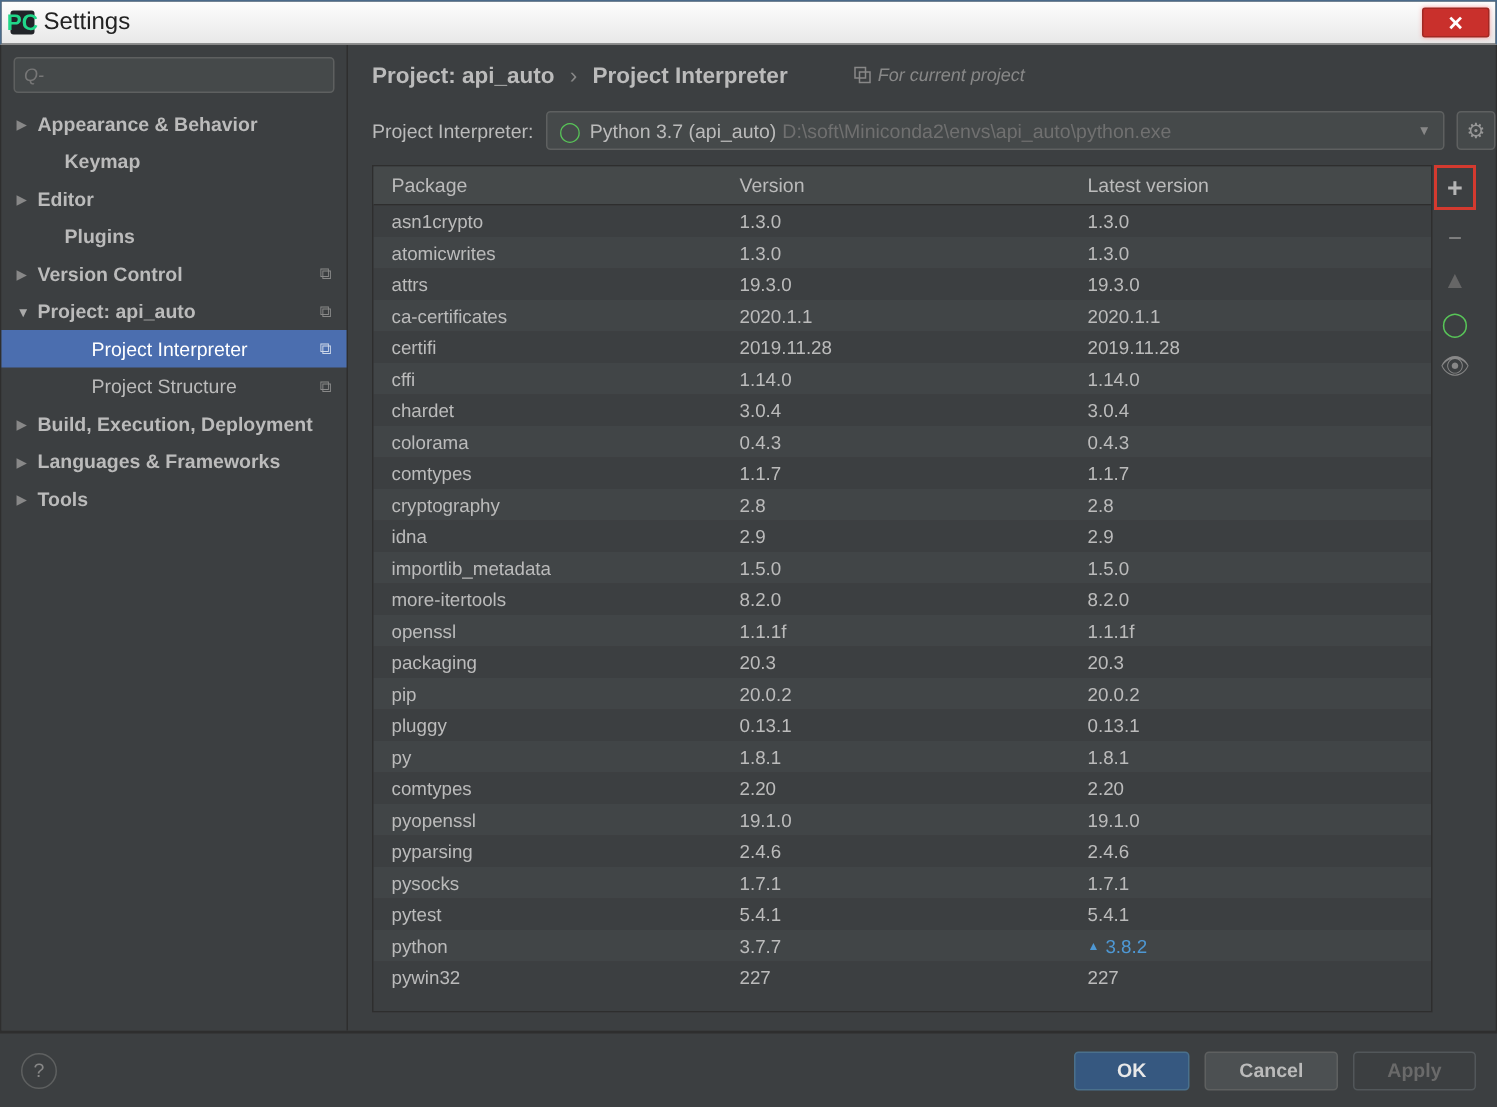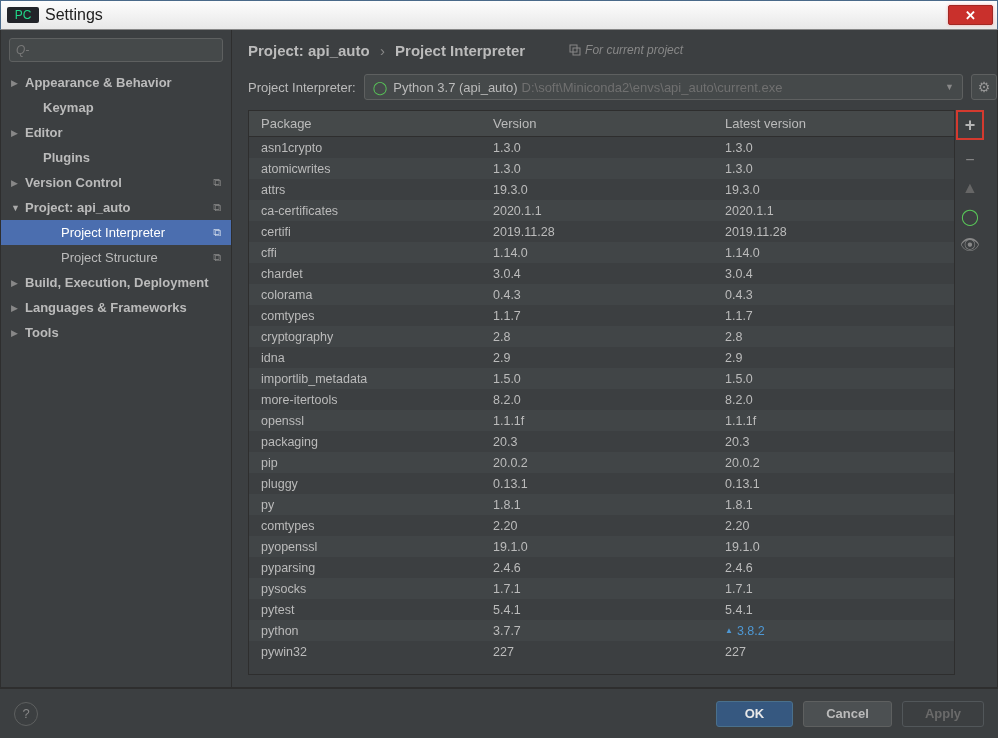--- a/index.html
+++ b/index.html
@@ -1,20 +1,20 @@
 <!DOCTYPE html>
 <html><head>
 <meta charset="utf-8">
 <style>
 * { margin:0; padding:0; box-sizing:border-box; font-family:"Segoe UI",Arial,sans-serif; }
 body { background:#3c3f41; color:#bbbbbb; font-size:13px; width:998px; height:738px; overflow:hidden; }
 
 
 .titlebar { height:30px; background:linear-gradient(to bottom,#fdfdfd,#e8e8e8); display:flex; align-items:center; padding:0 2px 0 6px; border:1px solid #4a6a8a; border-bottom:1px solid #888; }
-.titlebar .app-icon { width:32px; height:16px; background:#222429; border-radius:2px; display:flex; align-items:center; justify-content:center; color:#21d789; font-size:12px; font-weight:normal; margin-right:6px; }
+.titlebar .app-icon { width:16px; height:16px; background:#222429; border-radius:2px; display:flex; align-items:center; justify-content:center; color:#21d789; font-size:15px; font-weight:bold; margin-right:6px; }
 .titlebar .title { color:#222; font-size:16px; flex:1; }
 .titlebar .close-btn { width:45px; height:20px; background:#c9302c; border:1px solid #a12823; border-radius:2px; display:flex; align-items:center; justify-content:center; color:#fff; font-size:13px; font-weight:bold; margin-right:2px; box-shadow:0 0 3px rgba(255,100,100,0.5); }
 
 
 .window-body { display:flex; height:658px; background:#3c3f41; border:1px solid #2e2e2e; border-top:none; }
 .sidebar { width:231px; background:#3c3f41; border-right:1px solid #2e2e2e; display:flex; flex-direction:column; }
 .search-box { margin:8px 8px 6px 8px; height:24px; background:#45494a; border:1px solid #5e6060; border-radius:3px; display:flex; align-items:center; padding:0 6px; color:#777; font-size:12px; font-style:italic; }
 .tree { flex:1; padding-top:2px; }
 .tree-item { display:flex; align-items:center; height:25px; padding-left:10px; color:#bbbbbb; cursor:default; }
 .tree-item .arrow { width:14px; font-size:9px; color:#888; }
@@ -157,21 +157,21 @@
           </svg>
         <span>For current project</span>
       </div>
     </div>
 
     <div class="interpreter-row">
       <span class="lbl">Project Interpreter:</span>
       <div class="interpreter-dropdown">
         <span class="py-icon">◯</span>
         <span class="name">Python 3.7 (api_auto)</span>
-        <span class="path">D:\soft\Miniconda2\envs\api_auto\current.exe</span>
+        <span class="path">D:\soft\Miniconda2\envs\api_auto\python.exe</span>
         <span class="chev">▼</span>
       </div>
       <div class="gear-btn">
         <span>⚙</span>
       </div>
     </div>
 
     <div class="pkg-area">
       <div class="pkg-table-wrap">
         <div class="pkg-header">

